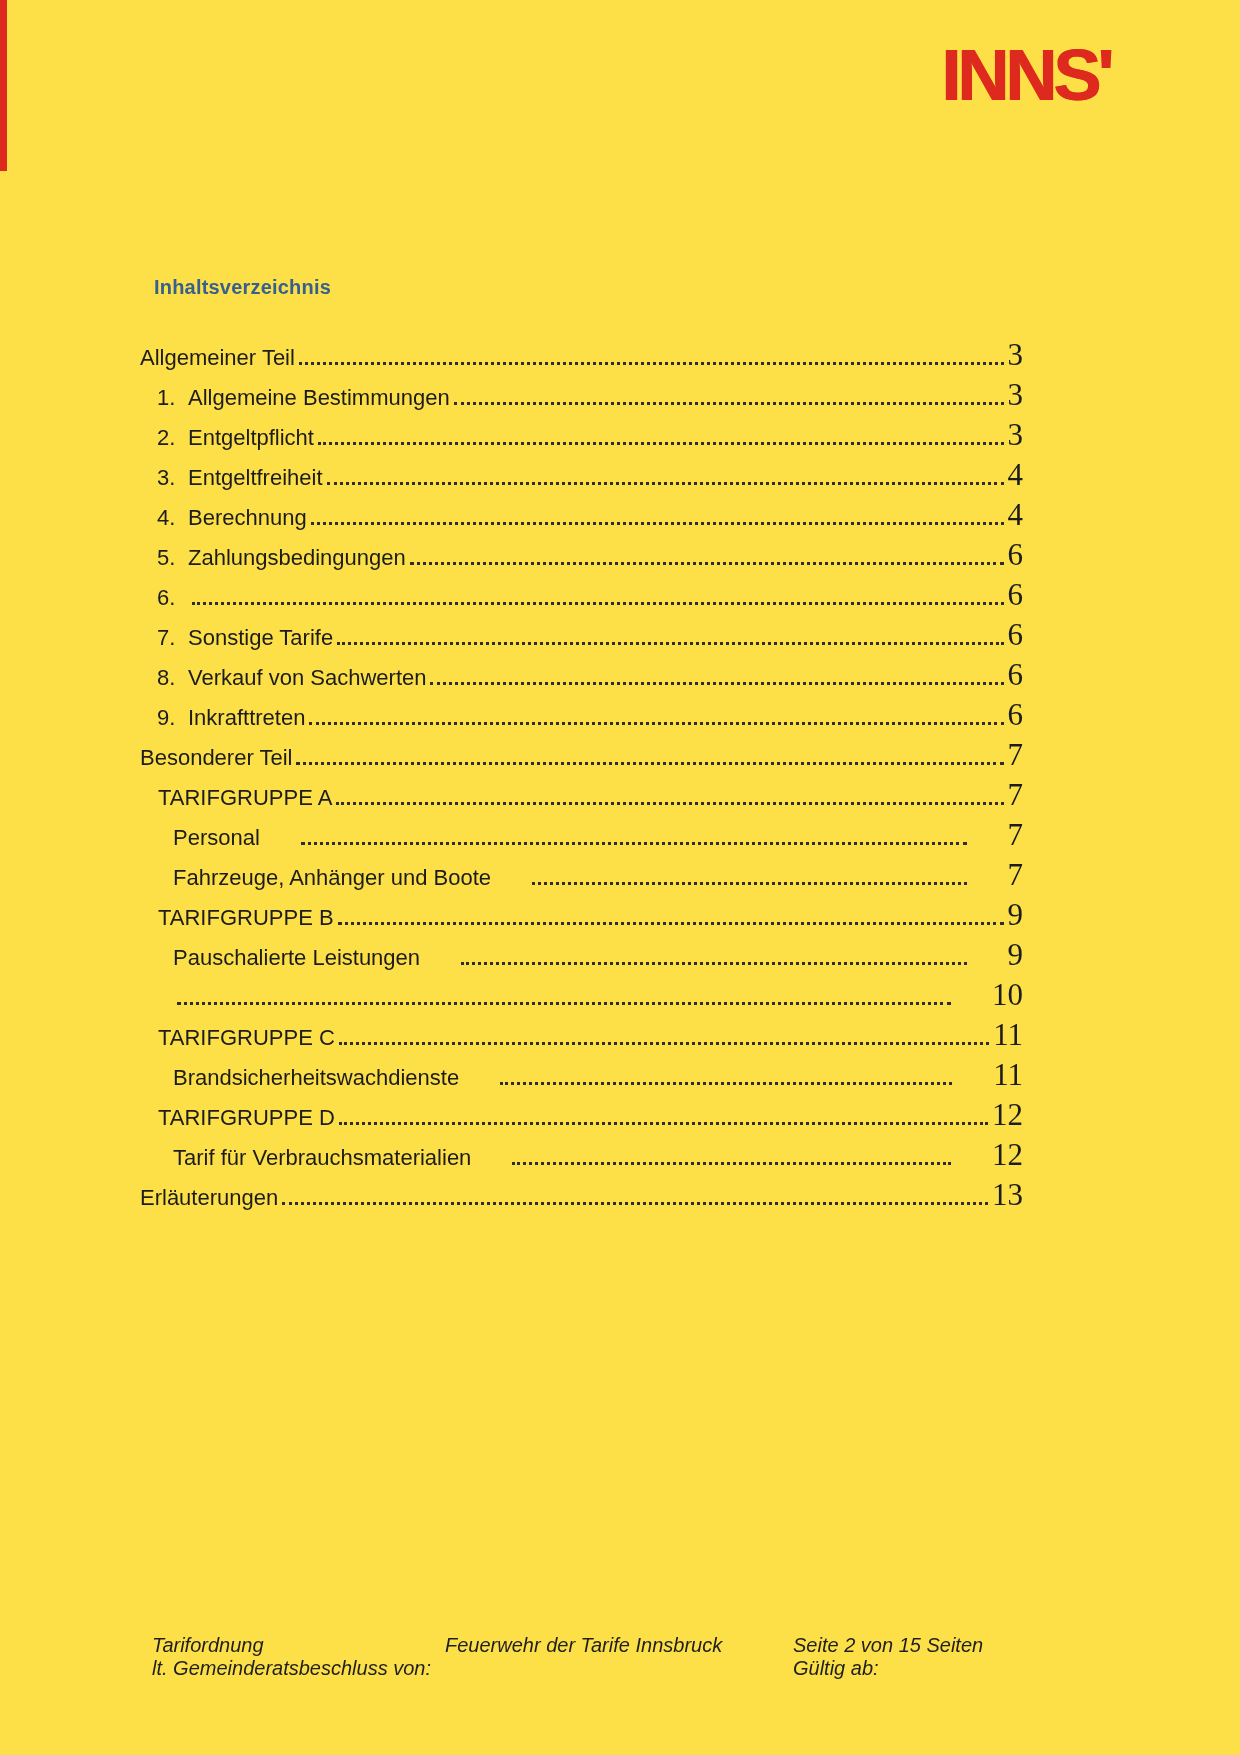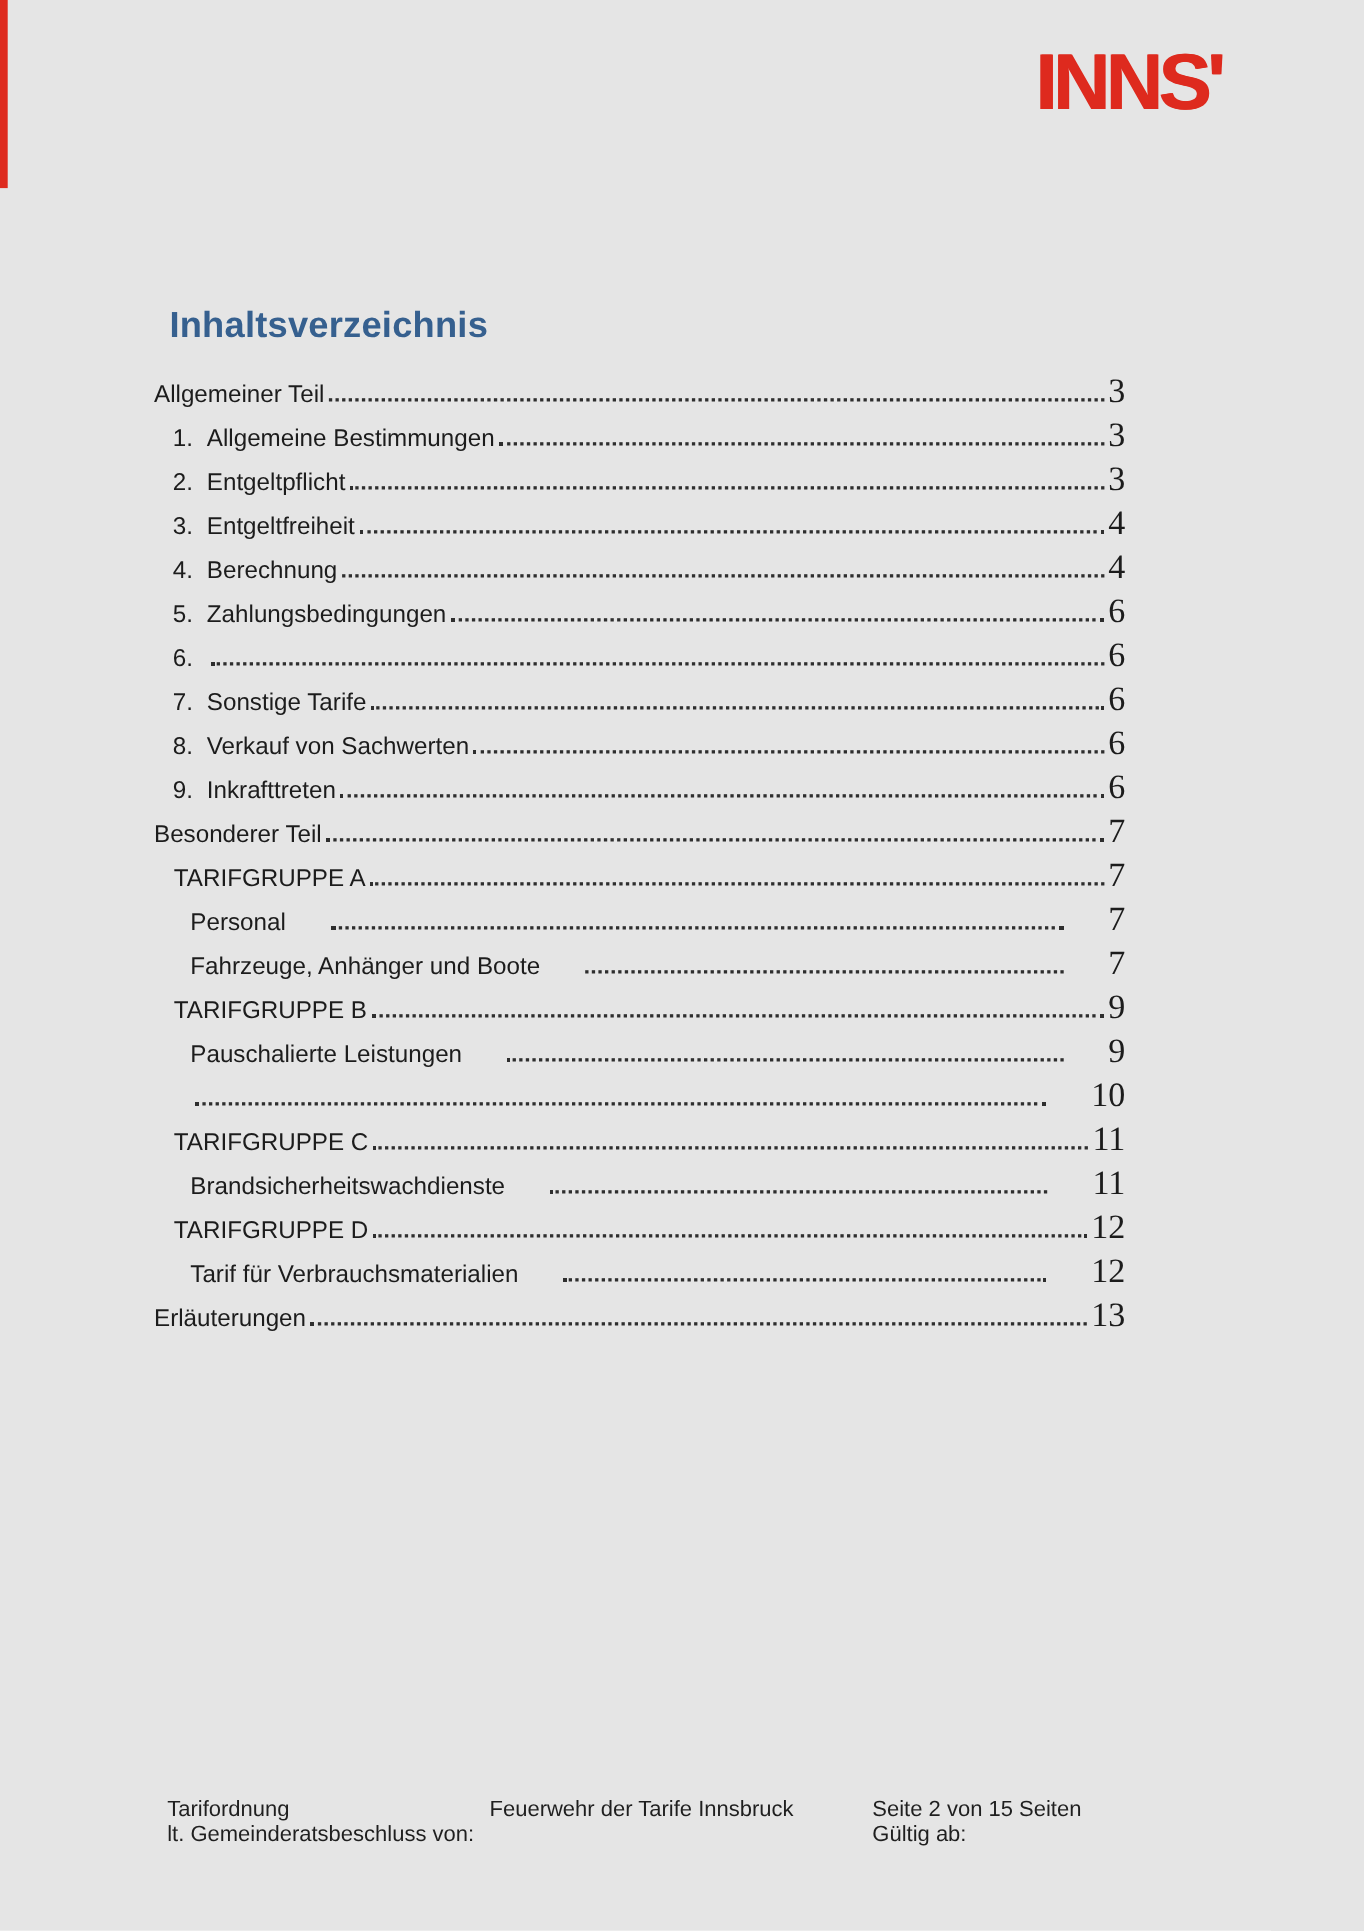--- a/index.html
+++ b/index.html
@@ -4,21 +4,21 @@
 <style>
   html,body{margin:0;padding:0;}
   body{
     width:1240px;height:1755px;
     background:#ffffff;
     font-family:"Liberation Sans","DejaVu Sans",sans-serif;
     color:#1c1c1c;
     overflow:hidden;
     position:relative;
   }
-  .page{position:absolute;inset:0;background:#e5e5e5;}
+  .page{position:absolute;inset:0;background:#fde047;}
 
   
   .brand-stripe{
     position:absolute;left:0;top:0;width:7px;height:171px;
     background:#de2a1e;
   }
 
   
   .logo{
     position:absolute;left:941px;top:44px;
@@ -28,21 +28,21 @@
     line-height:62px;
     letter-spacing:-4px;
     text-shadow:1px 0 0 currentColor;
     white-space:nowrap;
   }
 
   
   .heading{
     position:absolute;left:154px;top:276px;
     margin:0;
-    font-size:33px;
+    font-size:20px;
     font-weight:bold;
     color:#36608f;
     letter-spacing:0.2px;
   }
 
   
   .toc{
     position:absolute;left:140px;top:337px;width:883px;
   }
   .row{
@@ -63,21 +63,21 @@
     border-bottom:3px dotted #2e2e2e;
     margin:0 4px;
   }
   .row .page-num{
     flex:0 0 auto;
     font-family:"Liberation Serif","DejaVu Serif",serif;
     font-size:31px;
   }
 
   
-  .footer-col{position:absolute;top:1634px;font-size:20px;line-height:22.5px;color:#1f1f1f;}
+  .footer-col{position:absolute;top:1634px;font-size:20px;line-height:22.5px;color:#1f1f1f;font-style:italic;}
   .f-left{left:152px;}
   .f-center{left:445px;}
   .f-right{left:793px;}
 </style>
 </head>
 <body>
 
 <div class="page">
 
   <div class="brand-stripe"></div>

